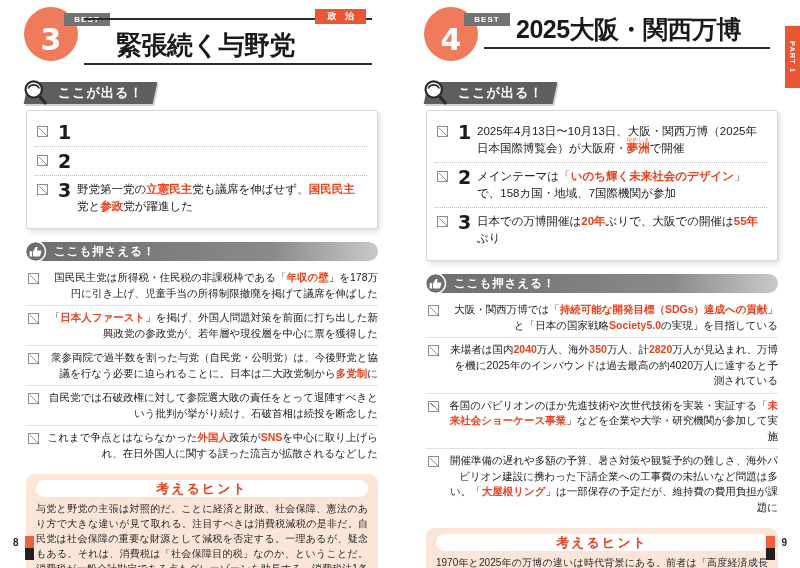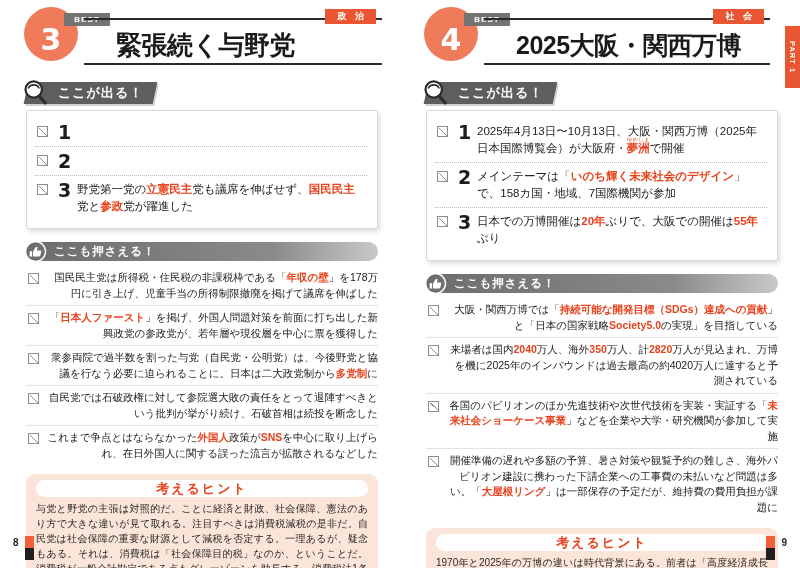--- a/index.html
+++ b/index.html
@@ -29,21 +29,21 @@
     margin-left: 36px;
   }
   .best-ribbon::before, .best-ribbon::after {
     content: ""; position: absolute; top: 0; width: 0; height: 0;
   }
   .best-num {
     position: absolute; left: 0; right: 0; top: 16px;
     font-size: 30px; font-weight: bold; line-height: 34px;
     font-family: "DejaVu Sans", sans-serif;
   }
-  .hdr-right { position: absolute; left: 84px; right: 18px; top: 8px; }
+  .hdr-right { position: absolute; left: 84px; right: 28px; top: 8px; }
   .cat-tag-wrap { position: relative; height: 16px; }
   .cat-tag {
     position: absolute; right: 6px; top: 1px;
     background: #ea5532; color: #fff;
     font-size: 9px; font-weight: bold; letter-spacing: 3px;
     padding: 2px 9px 2px 12px; line-height: 11px;
   }
   .rule-top { position: absolute; left: 0; right: 0; top: 10px; height: 2px; background: #2b2b2b; }
   .title {
     position: relative; margin-top: 4px;
@@ -257,24 +257,20 @@
 
   <div class="page">
     <div class="page-inner">
 
       <div class="hdr">
         <div class="best-badge">
           <div class="best-ribbon">BEST</div>
           <div class="best-num">4</div>
         </div>
         <div class="hdr-right" style="right:30px">
-          <div class="cat-tag-wrap">
-            <div class="rule-top"></div>
-            <div class="cat-tag">社 会</div>
-          </div>
           <div class="title t2">2025大阪・関西万博</div>
           <div class="rule-bot"></div>
         </div>
         <div class="part-tab">PART 1</div>
       </div>
 
       <div class="banner-deru">
         <svg class="loupe" viewBox="0 0 26 26">
           <circle cx="11.5" cy="10.5" r="8.2" fill="#ffffff" stroke="#2b2b2b" stroke-width="2.2"></circle>
           <path d="M6 9.5 a6 6 0 0 1 11 0" fill="none" stroke="#2b2b2b" stroke-width="1.6"></path>

